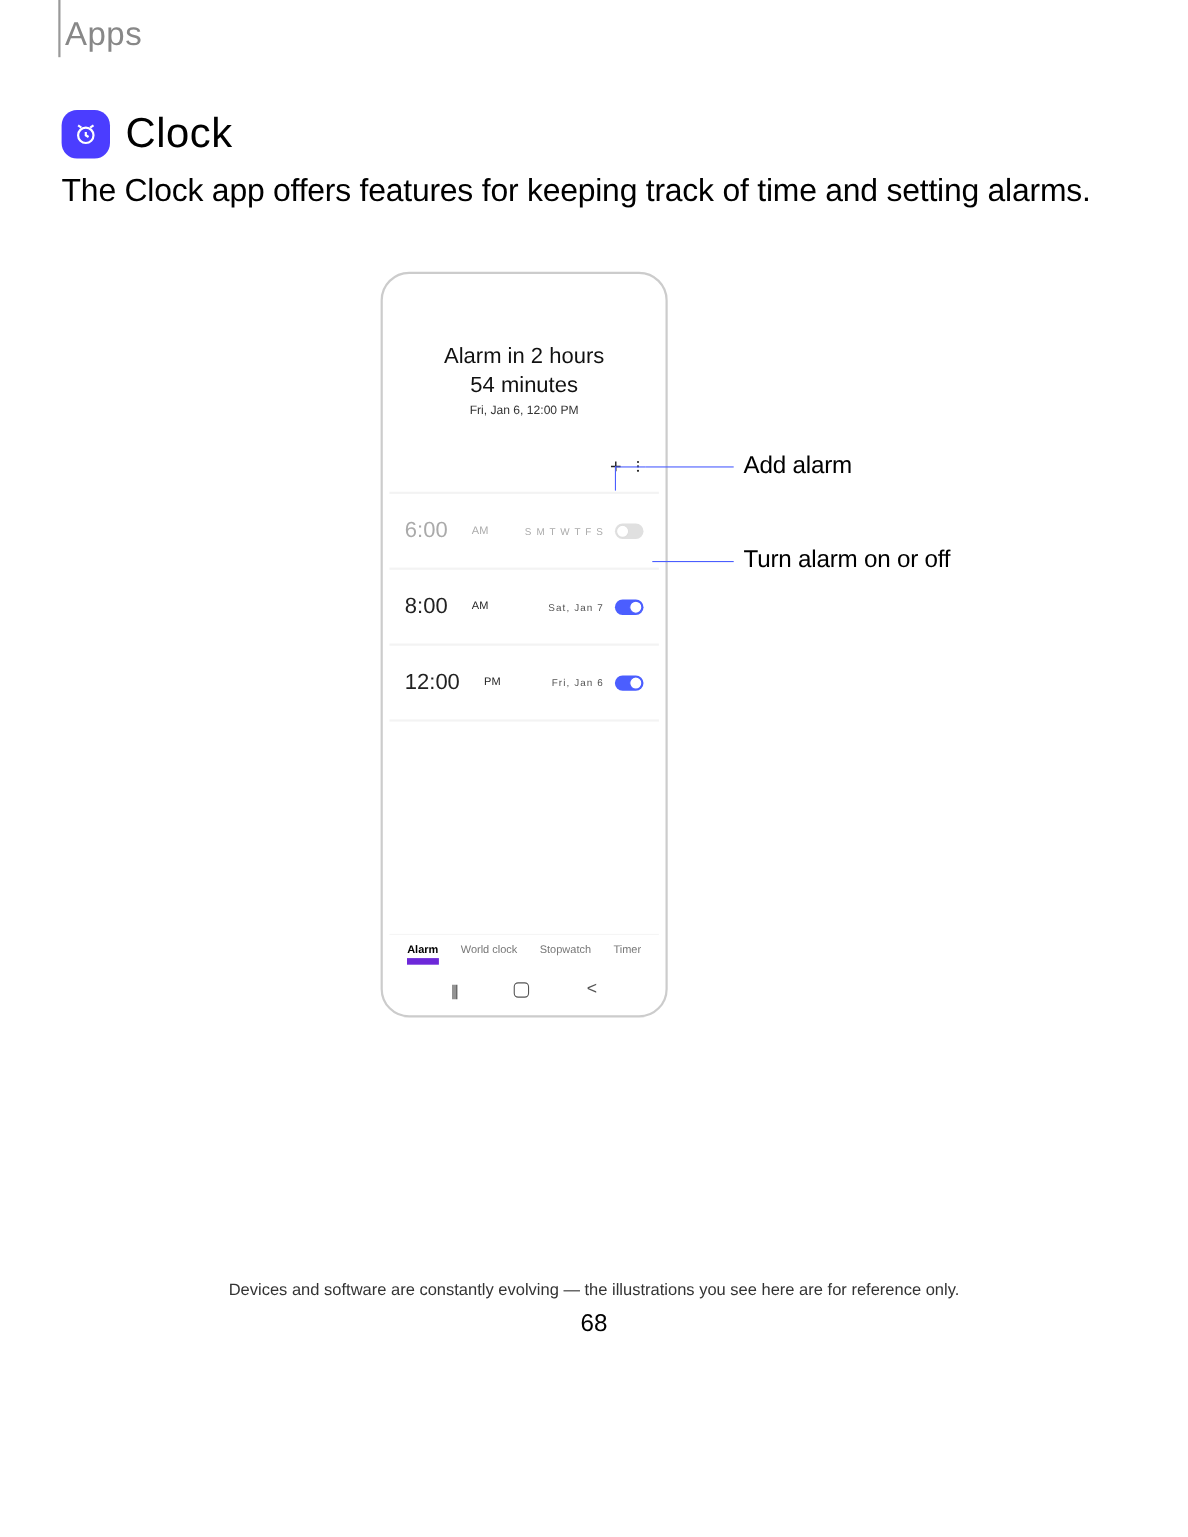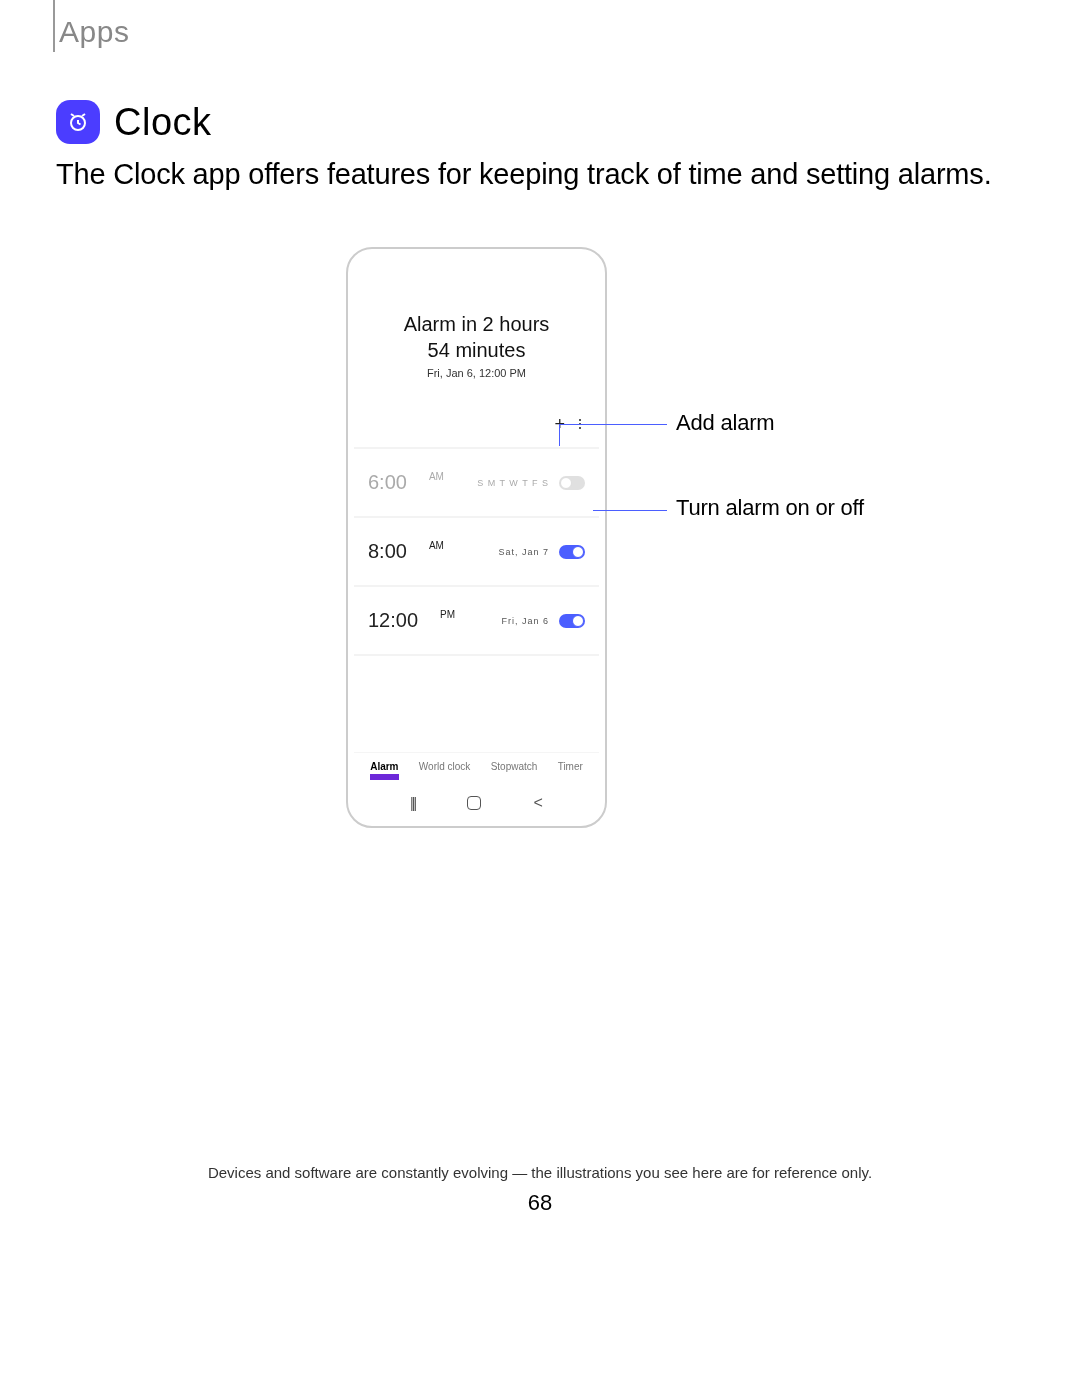--- a/index.html
+++ b/index.html
@@ -58,21 +58,21 @@
     top: 158px;
     font-size: 29px;
     color: #000;
     letter-spacing: -0.2px;
   }
   .phone-wrap {
     position: absolute;
     left: 346px;
     top: 247px;
     width: 261px;
-    height: 581px;
+    height: 678px;
   }
   .phone-frame {
     width: 100%;
     height: 100%;
     border: 2px solid #ccc;
     border-radius: 26px;
     background: #fff;
     overflow: hidden;
     position: relative;
   }
@@ -100,21 +100,21 @@
   .more-btn { display: flex; flex-direction: column; gap: 2px; }
   .more-btn span { width: 2px; height: 2px; background: #222; border-radius: 50%; }
   .alarm-list { border-top: 2px solid #f3f3f3; }
   .alarm-row {
     display: flex;
     align-items: center;
     justify-content: space-between;
     padding: 22px 14px;
     border-bottom: 2px solid #f3f3f3;
   }
-  .alarm-time { display: flex; align-items: flex-start; gap: 2px; }
+  .alarm-time { display: flex; align-items: center; gap: 2px; }
   .alarm-time .t { font-size: 20px; font-weight: 300; }
   .alarm-time .ampm { font-size: 10px; font-weight: 400; margin-left: 20px; }
   .alarm-row.off .t, .alarm-row.off .ampm, .alarm-row.off .days { color: #aaa; }
   .alarm-row.on .t, .alarm-row.on .ampm { color: #222; }
   .alarm-row.on .days { color: #555; }
   .days { font-size: 9px; letter-spacing: 1px; }
   .right { display: flex; align-items: center; gap: 10px; }
   .toggle {
     width: 26px; height: 14px; border-radius: 8px; position: relative;
   }

